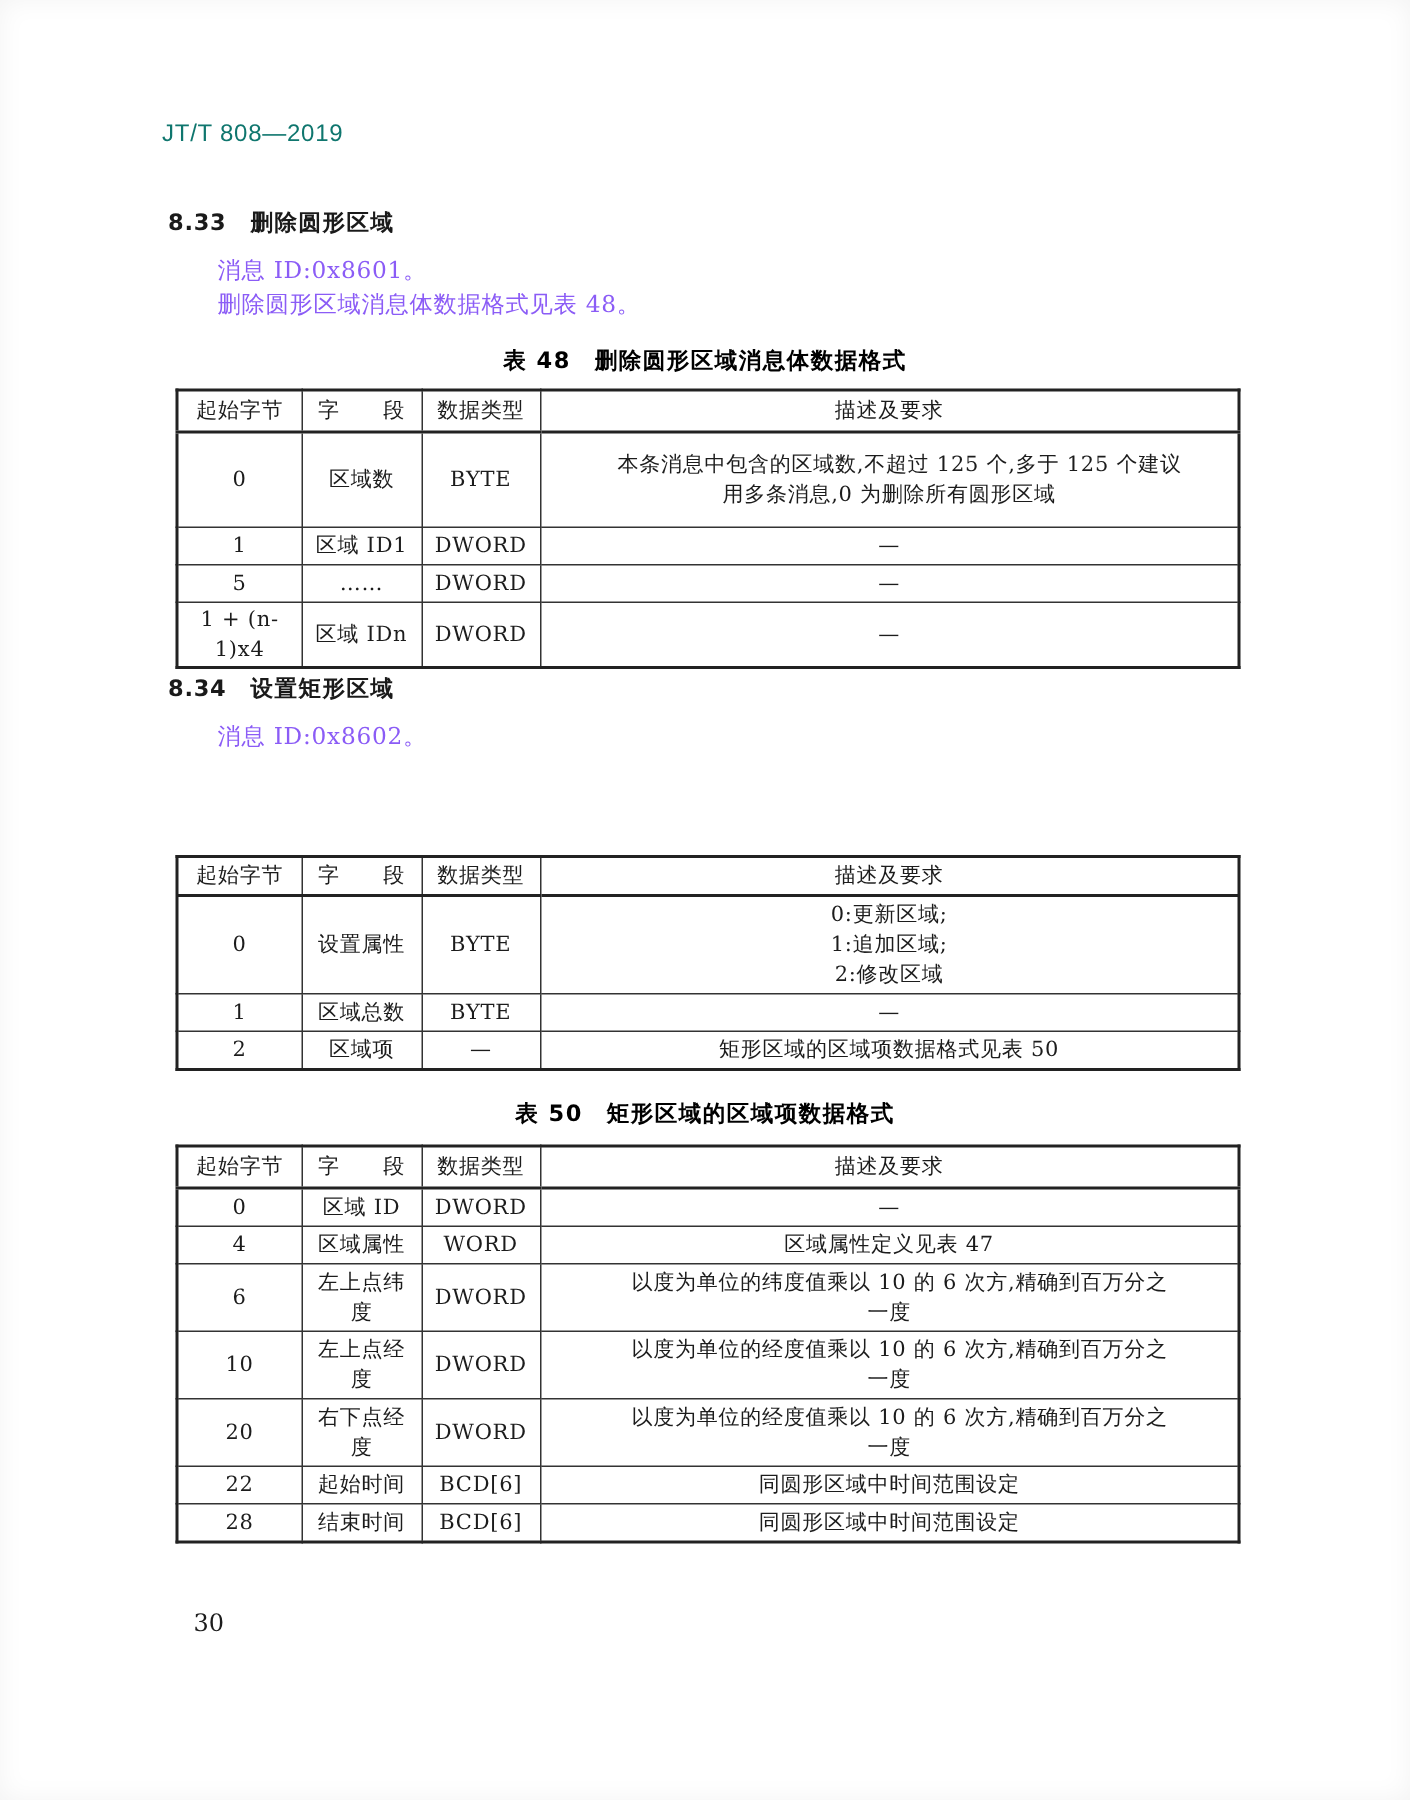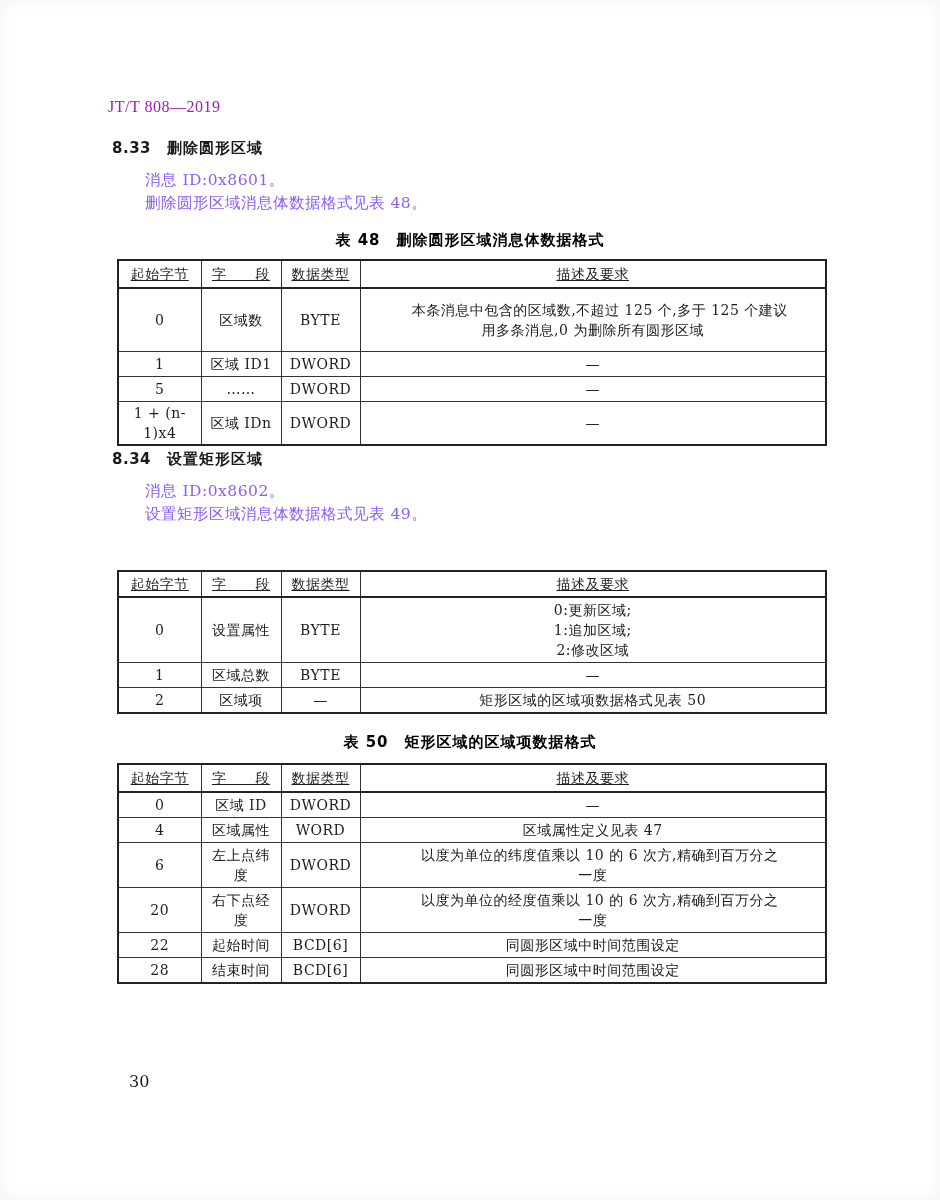--- a/index.html
+++ b/index.html
@@ -10,23 +10,23 @@
     color:#1c1c1c;
     position:relative;
     overflow:hidden;
   }
   .page{
     position:absolute;left:0;top:0;width:940px;height:1200px;
     background:#fff;
     box-shadow:inset 0 0 18px rgba(0,0,0,0.05);
   }
   .doc-header{
-    position:absolute;left:108px;top:98px;
-    font-family:Liberation Serif, serif;
-    font-size:16px;letter-spacing:0.5px;color:#a21caf;
+    position:absolute;left:108px;top:81px;
+    font-family:Liberation Sans, sans-serif;
+    font-size:16px;letter-spacing:0.5px;color:#0f766e;
   }
   .sec-heading{
     position:absolute;left:112px;
     font-family:"DejaVu Sans","Liberation Sans",sans-serif;
     font-weight:bold;font-size:15px;color:#1a1a1a;letter-spacing:1px;
   }
   .sec-heading .sec-num{margin-right:16px;letter-spacing:0.5px;margin-top:33px;}
   .h833{top:139px;}
   .h834{top:450px;}
   .body-par{
@@ -50,21 +50,21 @@
   .t48{top:259px;} .t49{top:570px;} .t50{top:763px;}
   .data-table th,.data-table td{
     border:1px solid #333;
     text-align:center;vertical-align:middle;
     padding:1px 4px;
     font-weight:normal;
     letter-spacing:0.5px;
     line-height:20px;
   }
   .data-table thead tr{border-bottom:2px solid #222;}
-  .data-table thead th{border-bottom:2px solid #222;text-decoration:underline;}
+  .data-table thead th{border-bottom:2px solid #222;}
   td.desc{
     text-align:center;padding:2px 10px;
   }
   td.desc .ln{line-height:20px;}
   td.desc .ind{text-indent:14px;}
   td.dash{text-align:center;}
   .page-number{
     position:absolute;left:129px;top:1072px;
     font-size:16px;color:#1c1c1c;
   }
@@ -126,21 +126,20 @@
         <td>DWORD</td>
         <td class="dash">—</td>
       </tr>
     </tbody>
   </table>
 
   <div class="sec-heading h834">
     <span class="sec-num">8.34</span><span>设置矩形区域</span>
   </div>
   <div class="body-par p2a">消息 ID:0x8602。</div>
-  <div class="body-par p2b">设置矩形区域消息体数据格式见表 49。</div>
 
   <table class="data-table t49">
     <colgroup>
         <col style="width:83px">
         <col style="width:80px">
         <col style="width:79px">
         <col style="width:466px">
       </colgroup>
     <thead>
       <tr style="height:26px">
@@ -212,20 +211,29 @@
       <tr style="height:44px">
         <td>6</td>
         <td>左上点纬度</td>
         <td>DWORD</td>
         <td class="desc">
           <div class="ln ind">以度为单位的纬度值乘以 10 的 6 次方,精确到百万分之</div>
           <div class="ln">一度</div>
         </td>
       </tr>
       <tr style="height:44px">
+        <td>10</td>
+        <td>左上点经度</td>
+        <td>DWORD</td>
+        <td class="desc">
+          <div class="ln ind">以度为单位的经度值乘以 10 的 6 次方,精确到百万分之</div>
+          <div class="ln">一度</div>
+        </td>
+      </tr>
+      <tr style="height:44px">
         <td>20</td>
         <td>右下点经度</td>
         <td>DWORD</td>
         <td class="desc">
           <div class="ln ind">以度为单位的经度值乘以 10 的 6 次方,精确到百万分之</div>
           <div class="ln">一度</div>
         </td>
       </tr>
       <tr style="height:25px">
         <td>22</td>

